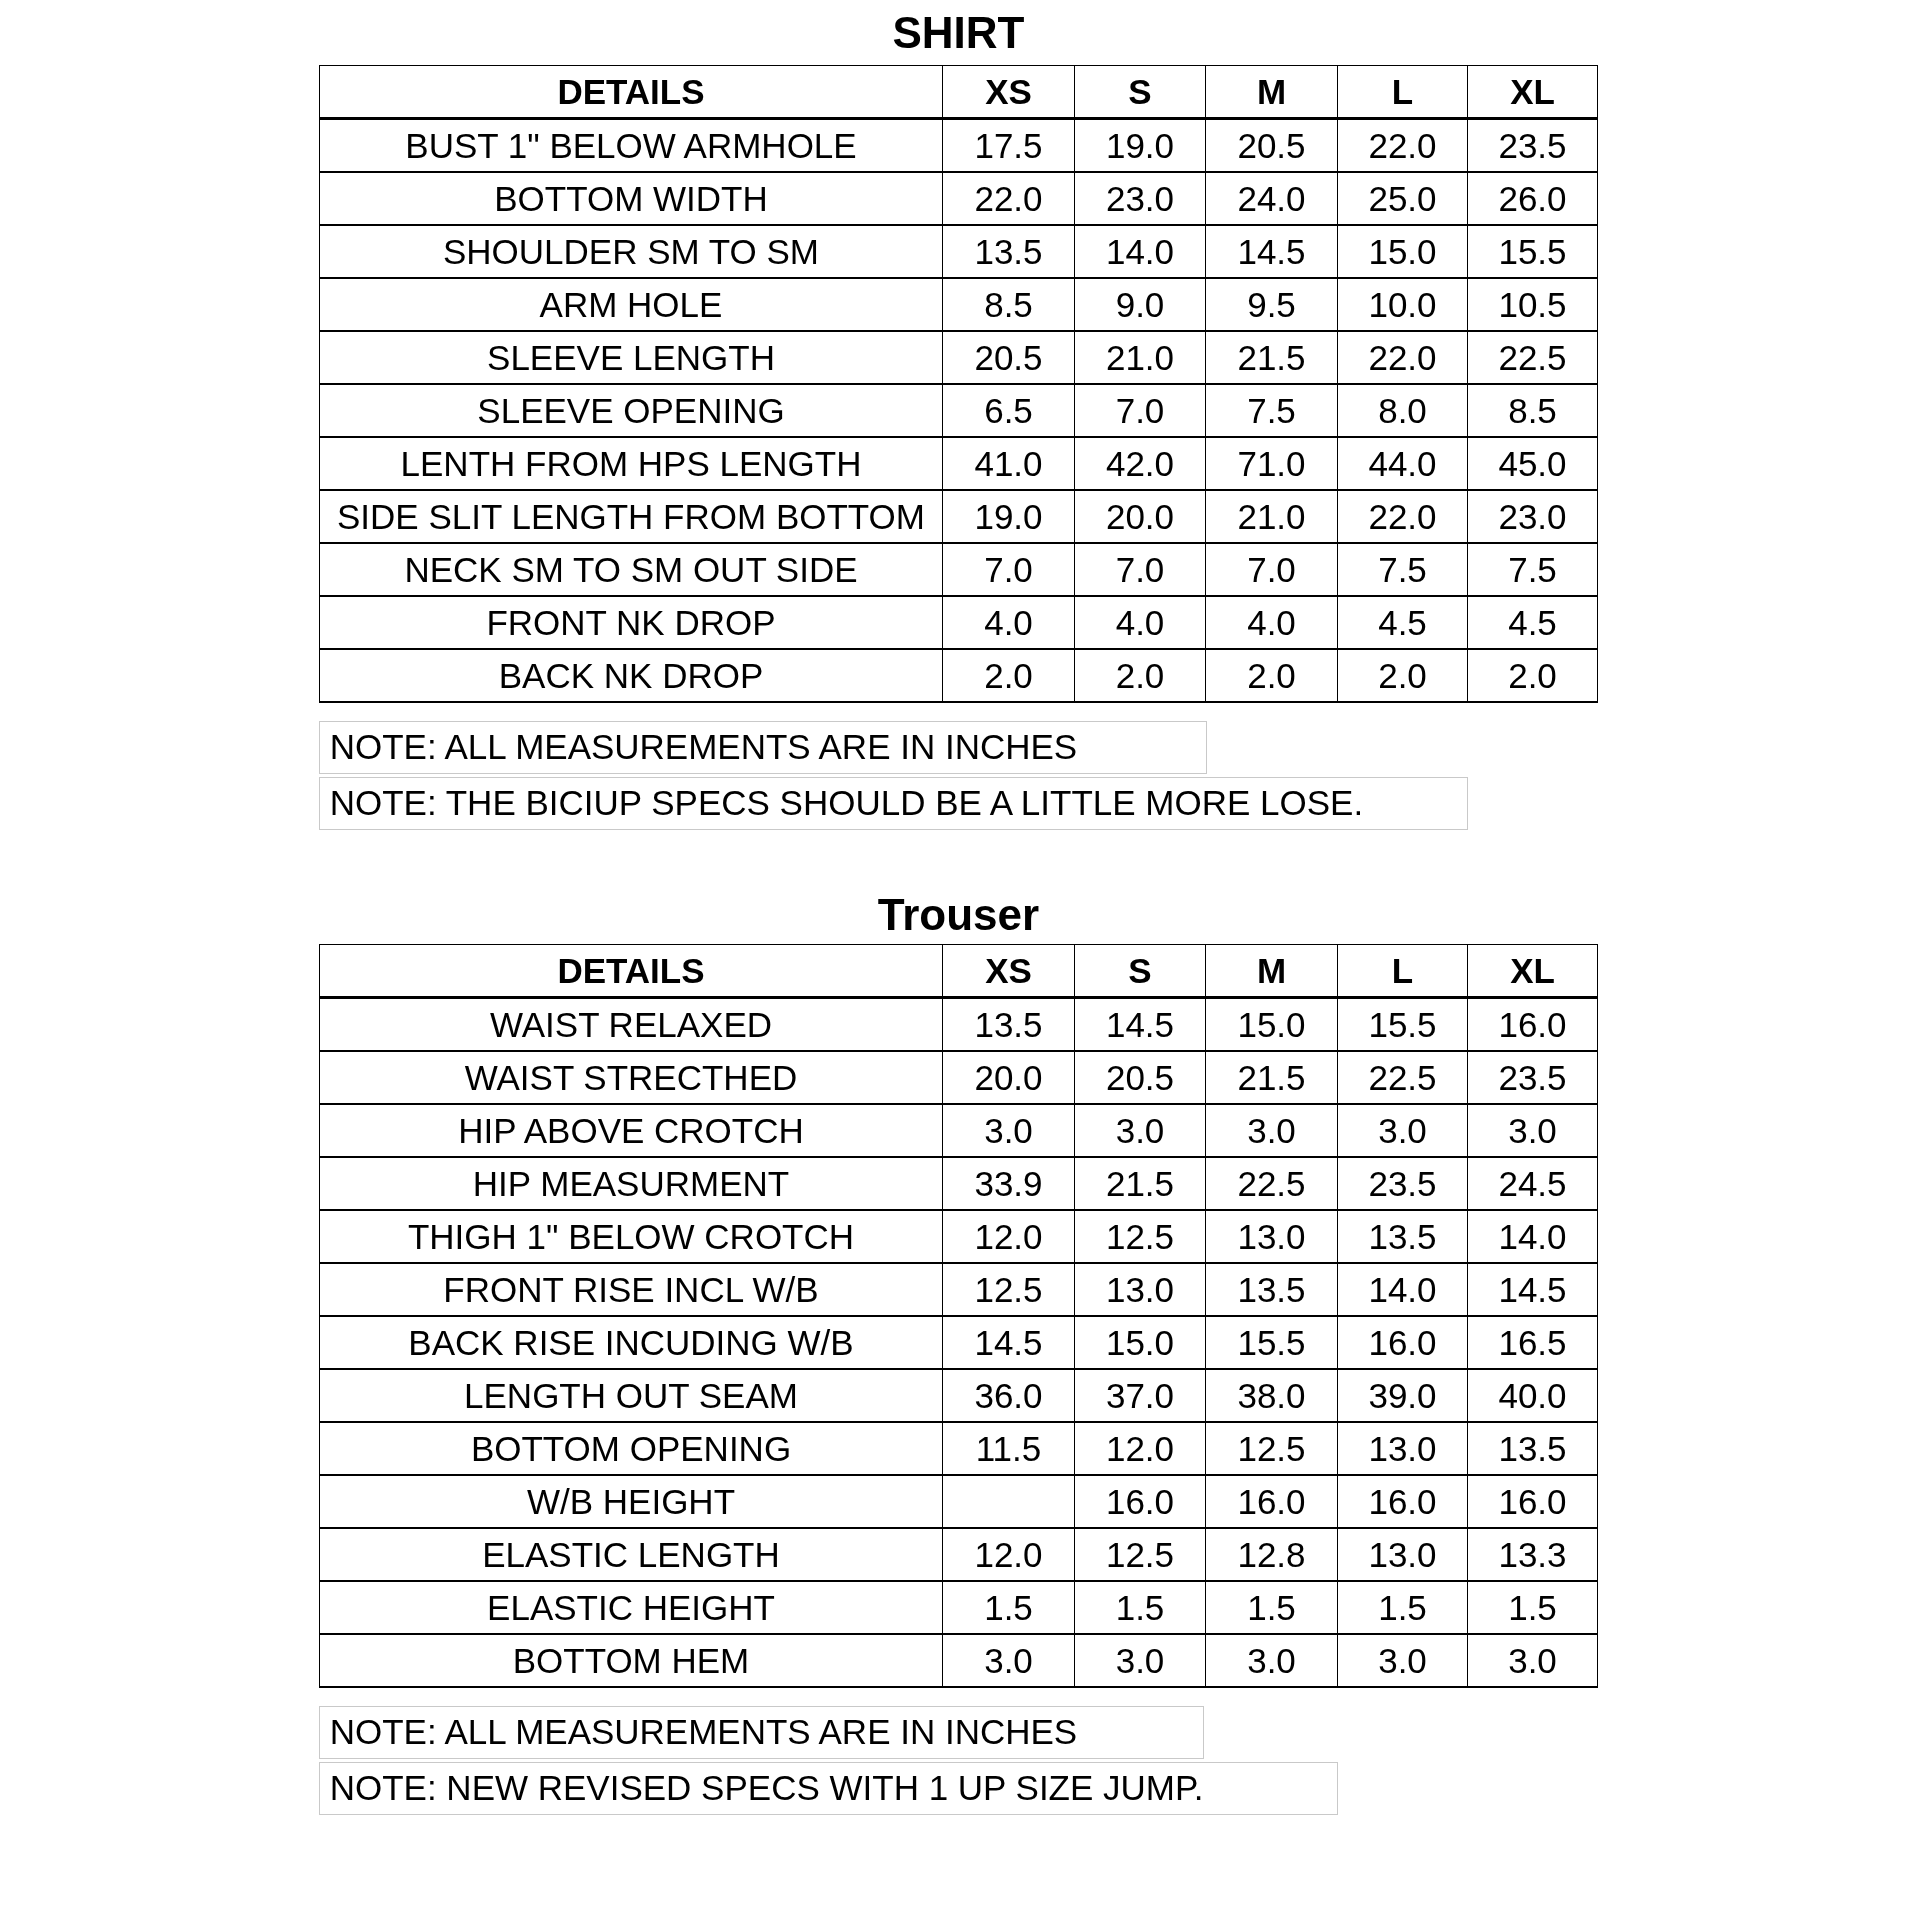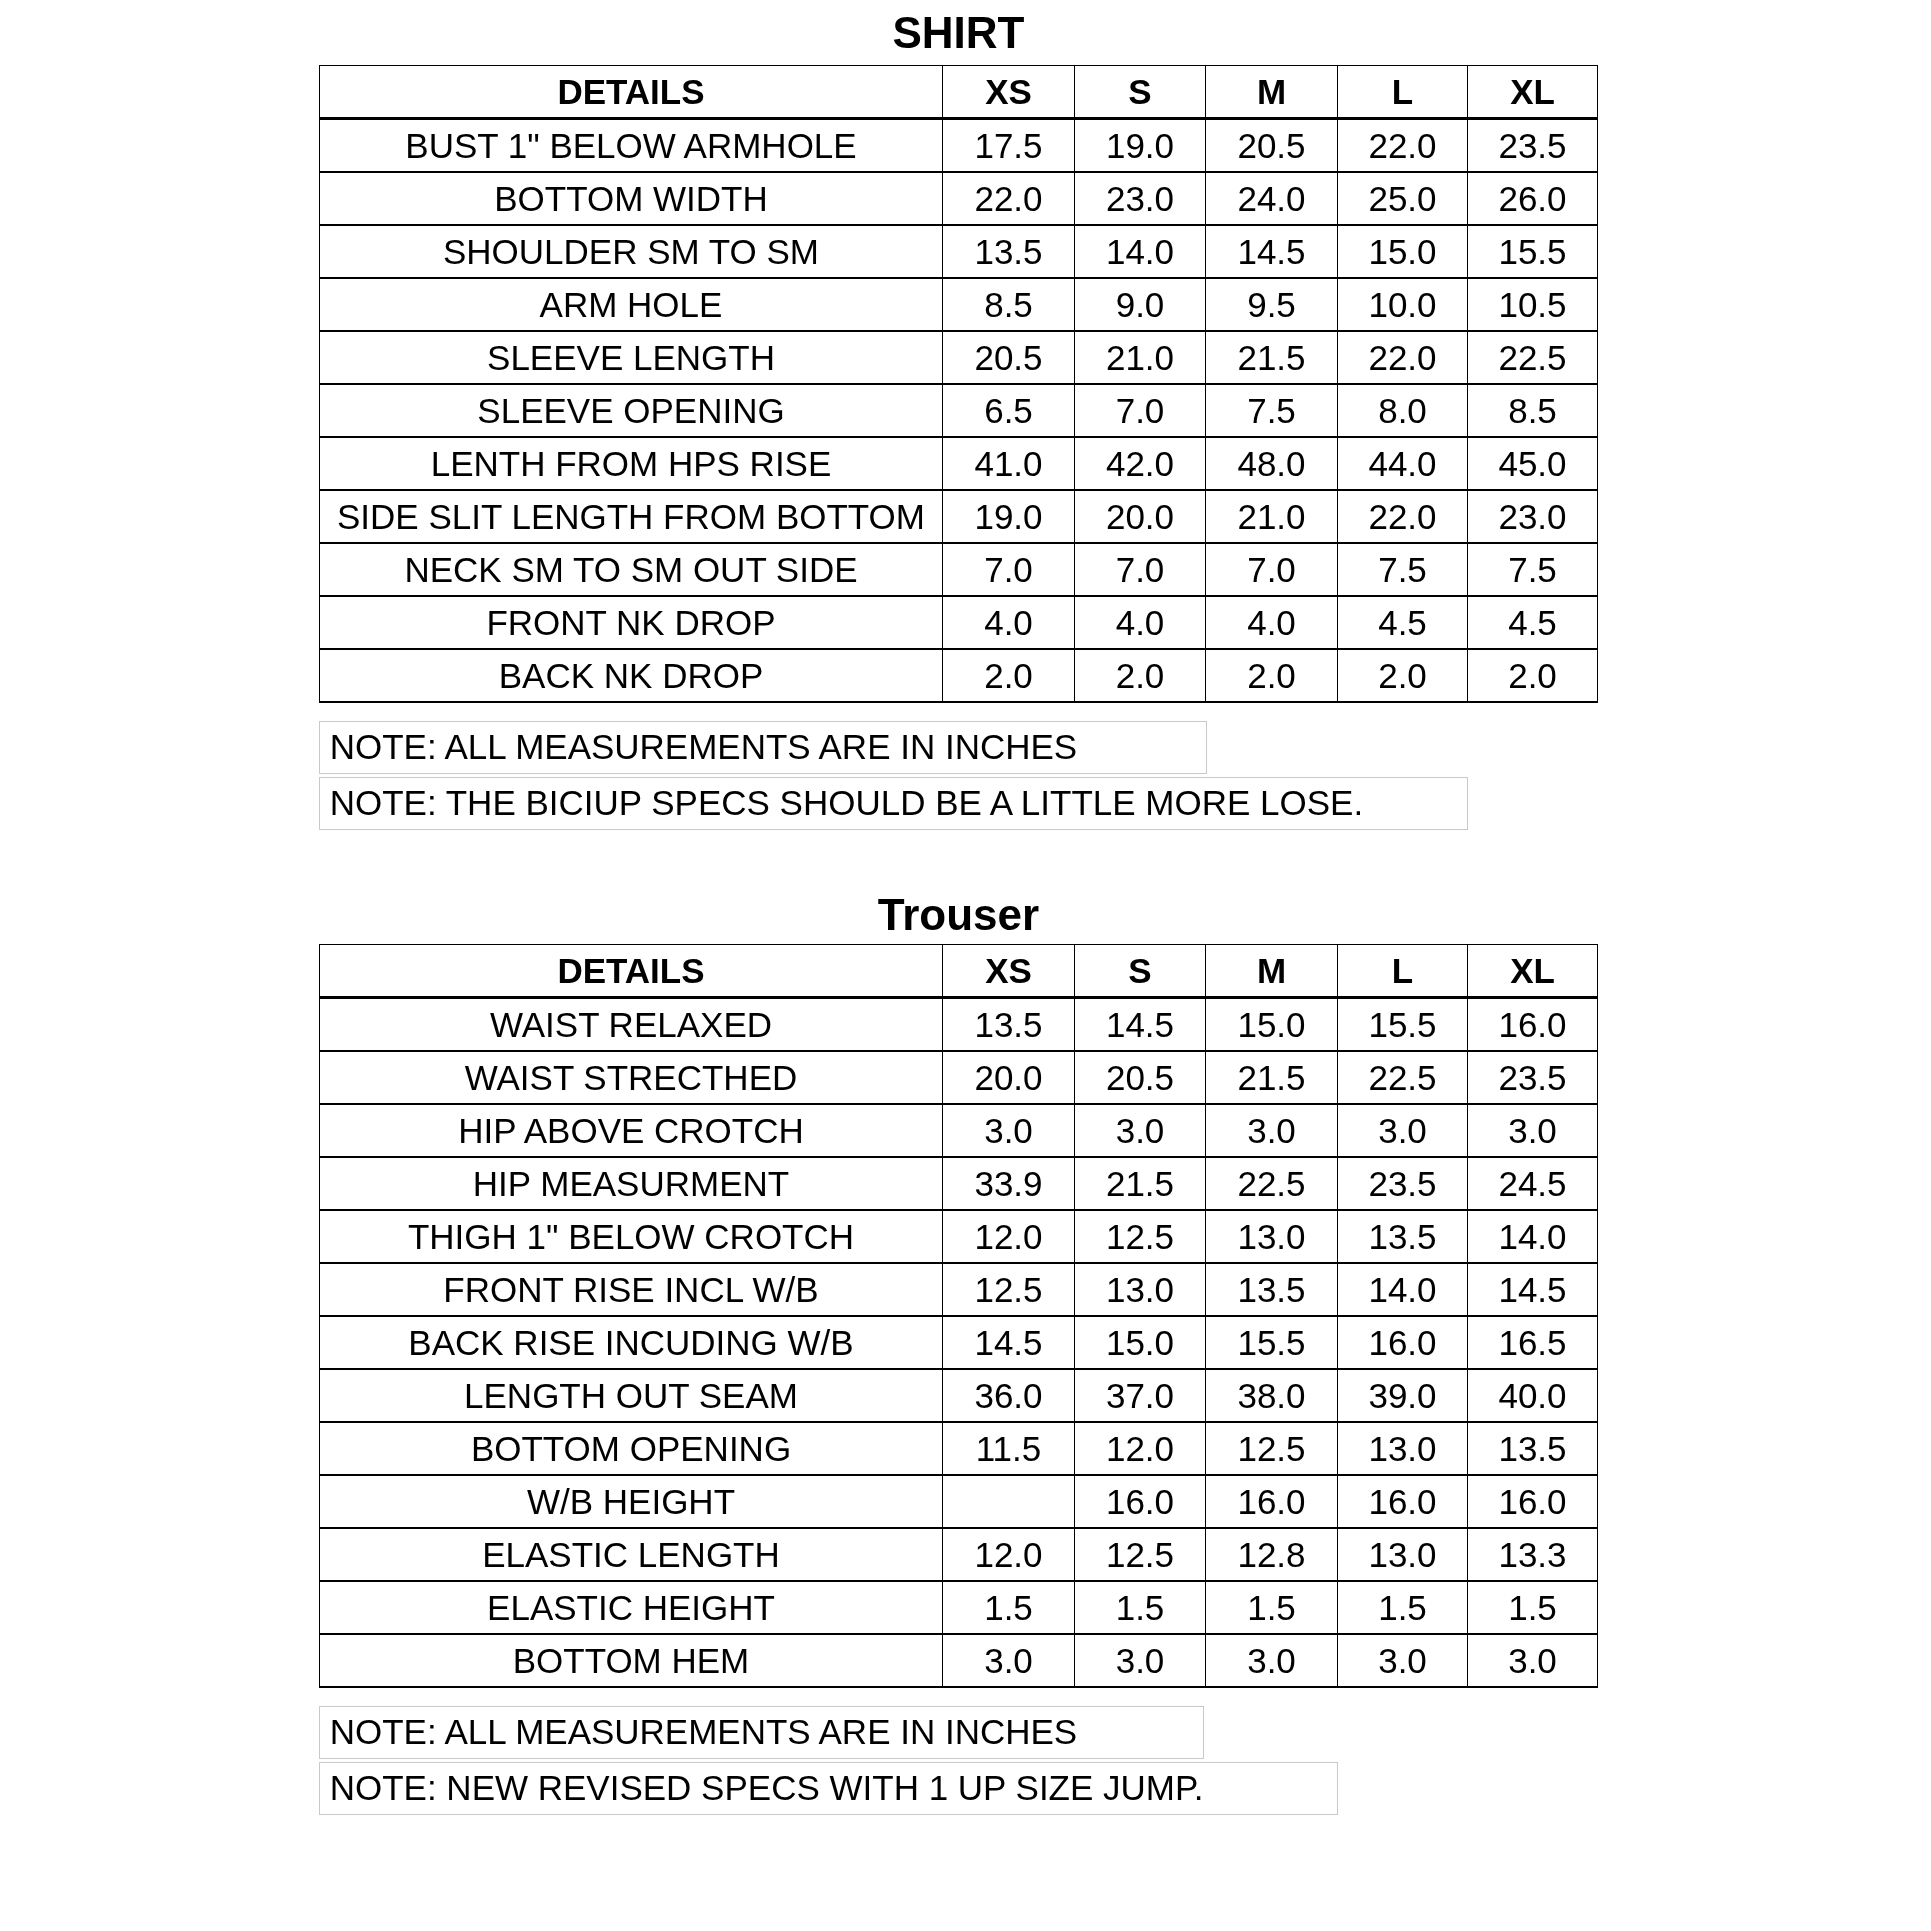--- a/index.html
+++ b/index.html
@@ -157,24 +157,24 @@
           </tr>
           <tr>
             <td>SLEEVE OPENING</td>
             <td>6.5</td>
             <td>7.0</td>
             <td>7.5</td>
             <td>8.0</td>
             <td>8.5</td>
           </tr>
           <tr>
-            <td>LENTH FROM HPS RISE</td>
+            <td>LENTH FROM HPS LENGTH</td>
             <td>41.0</td>
             <td>42.0</td>
-            <td>48.0</td>
+            <td>71.0</td>
             <td>44.0</td>
             <td>45.0</td>
           </tr>
           <tr>
             <td>SIDE SLIT LENGTH FROM BOTTOM</td>
             <td>19.0</td>
             <td>20.0</td>
             <td>21.0</td>
             <td>22.0</td>
             <td>23.0</td>

